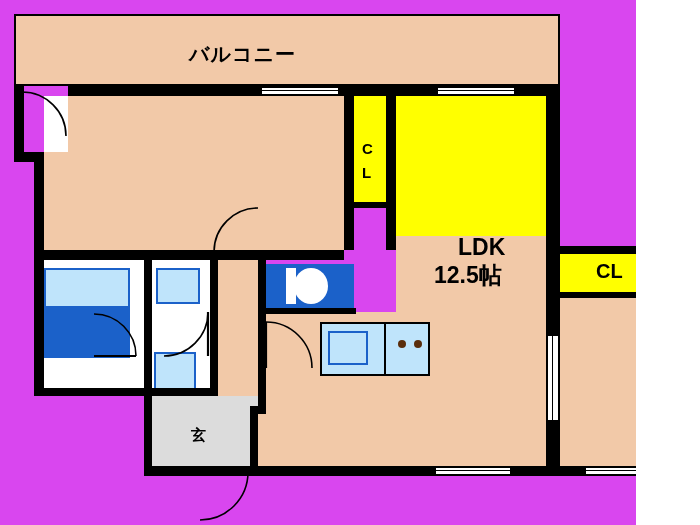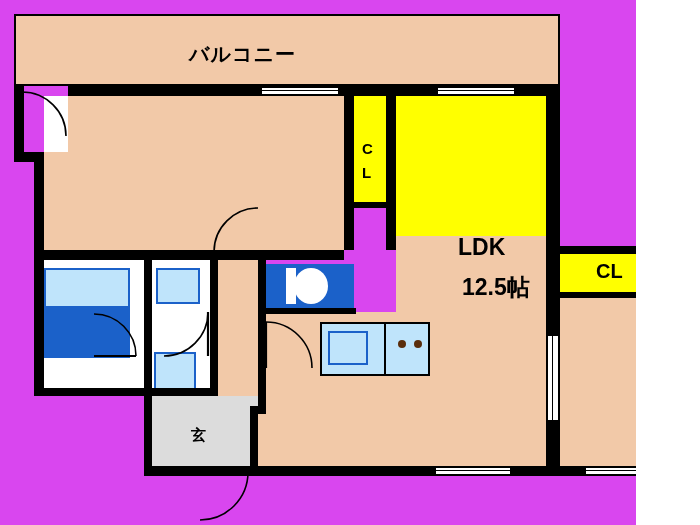--- a/index.html
+++ b/index.html
@@ -68,21 +68,21 @@
   <span class="lbl lbl-sm" style="left:362px;top:140px;">C</span>
   <span class="lbl lbl-sm" style="left:362px;top:164px;">L</span>
 
   <div class="abs ldk" style="left:396px;top:96px;width:150px;height:140px;"></div>
   <div class="abs room" style="left:396px;top:236px;width:150px;height:230px;"></div>
   <div class="abs room" style="left:258px;top:312px;width:140px;height:154px;"></div>
   <div class="abs wall" style="left:546px;top:86px;width:14px;height:160px;"></div>
   <div class="abs wall" style="left:546px;top:246px;width:14px;height:222px;"></div>
 
   <span class="lbl lbl-lg" style="left:438px;top:234px;margin-left:20px;">LDK</span>
-  <span class="lbl lbl-lg" style="left:434px;top:272px;margin-left:28px;">12.5帖</span>
+  <span class="lbl lbl-lg" style="left:434px;top:260px;">12.5帖</span>
 
   <div class="abs wall" style="left:258px;top:466px;width:302px;height:10px;"></div>
   <div class="abs white" style="left:436px;top:468px;width:74px;height:6px;"></div>
   <div class="abs thinline" style="left:436px;top:470px;width:74px;height:1px;"></div>
 
   <div class="abs wall" style="left:560px;top:246px;width:126px;height:8px;"></div>
   <div class="abs cl" style="left:560px;top:254px;width:126px;height:38px;"></div>
   <div class="abs wall" style="left:678px;top:246px;width:8px;height:222px;"></div>
   <div class="abs wall" style="left:560px;top:292px;width:126px;height:6px;"></div>
   <span class="lbl lbl-md" style="left:596px;top:260px;">CL</span>

